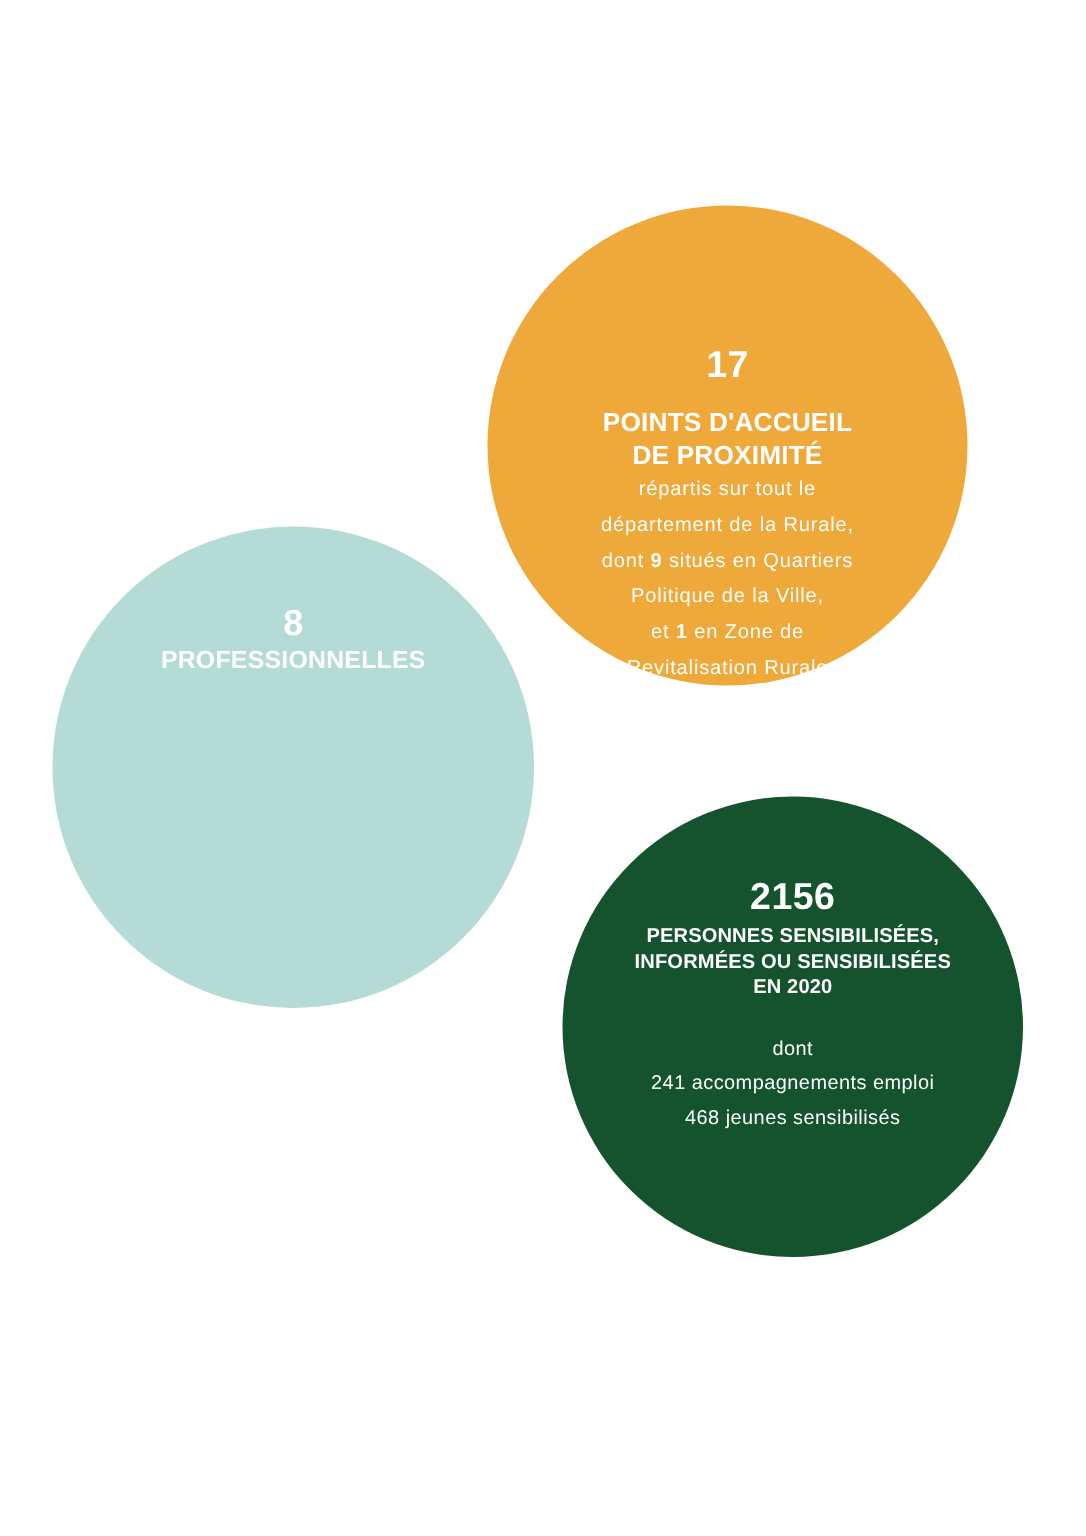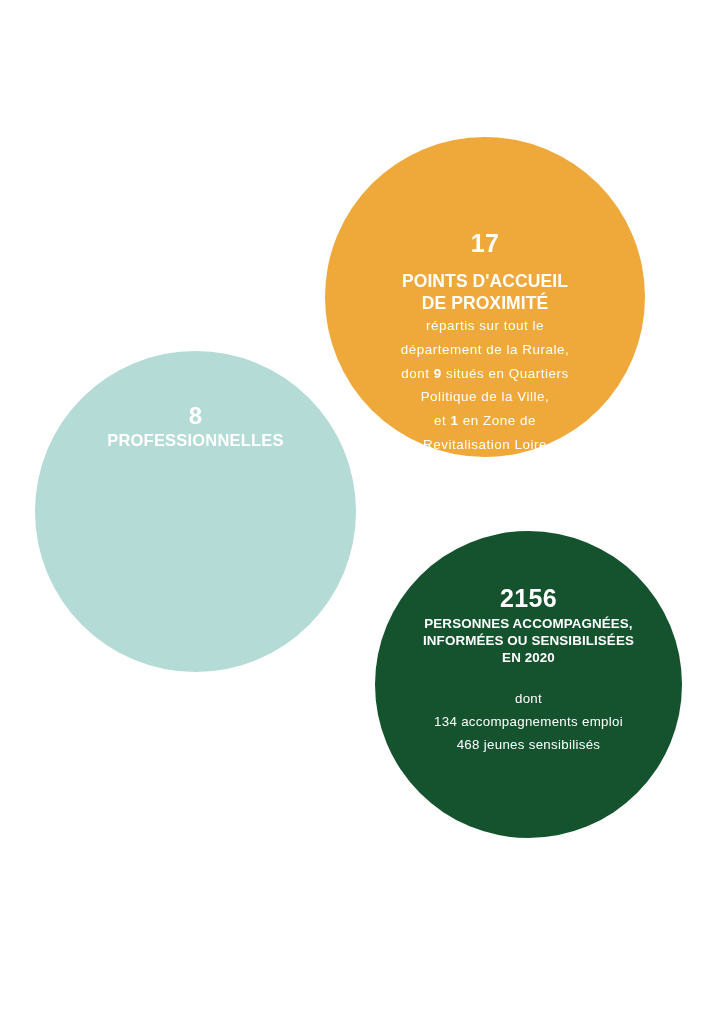--- a/index.html
+++ b/index.html
@@ -139,38 +139,38 @@
     <div class="body">
       <span class="line">répartis sur tout le</span>
       <span class="line">département de la Rurale,</span>
       <span class="line">
         <span>dont <b>9</b> situés en Quartiers</span>
       </span>
       <span class="line">Politique de la Ville,</span>
       <span class="line">
         <span>et <b>1</b> en Zone de</span>
       </span>
-      <span class="line">Revitalisation Loire</span>
+      <span class="line">Revitalisation Rurale</span>
     </div>
   </div>
 
   <div class="bubble" id="bubble-staff" style="background: rgb(180, 219, 213);">
     <span class="big-number">8</span>
     <div class="heading">
       <span class="line">PROFESSIONNELLES</span>
     </div>
   </div>
 
   <div class="bubble" id="bubble-people" style="background: #14532d;">
     <span class="big-number">2156</span>
     <div class="heading">
-      <span class="line">PERSONNES ACCOMPAGNÉES,</span>
+      <span class="line">PERSONNES SENSIBILISÉES,</span>
       <span class="line">INFORMÉES OU SENSIBILISÉES</span>
       <span class="line">EN 2020</span>
     </div>
     <div class="body">
       <span class="line">dont</span>
-      <span class="line">134 accompagnements emploi</span>
+      <span class="line">241 accompagnements emploi</span>
       <span class="line">468 jeunes sensibilisés</span>
     </div>
   </div>
 
 </div>
 
 </body></html>

